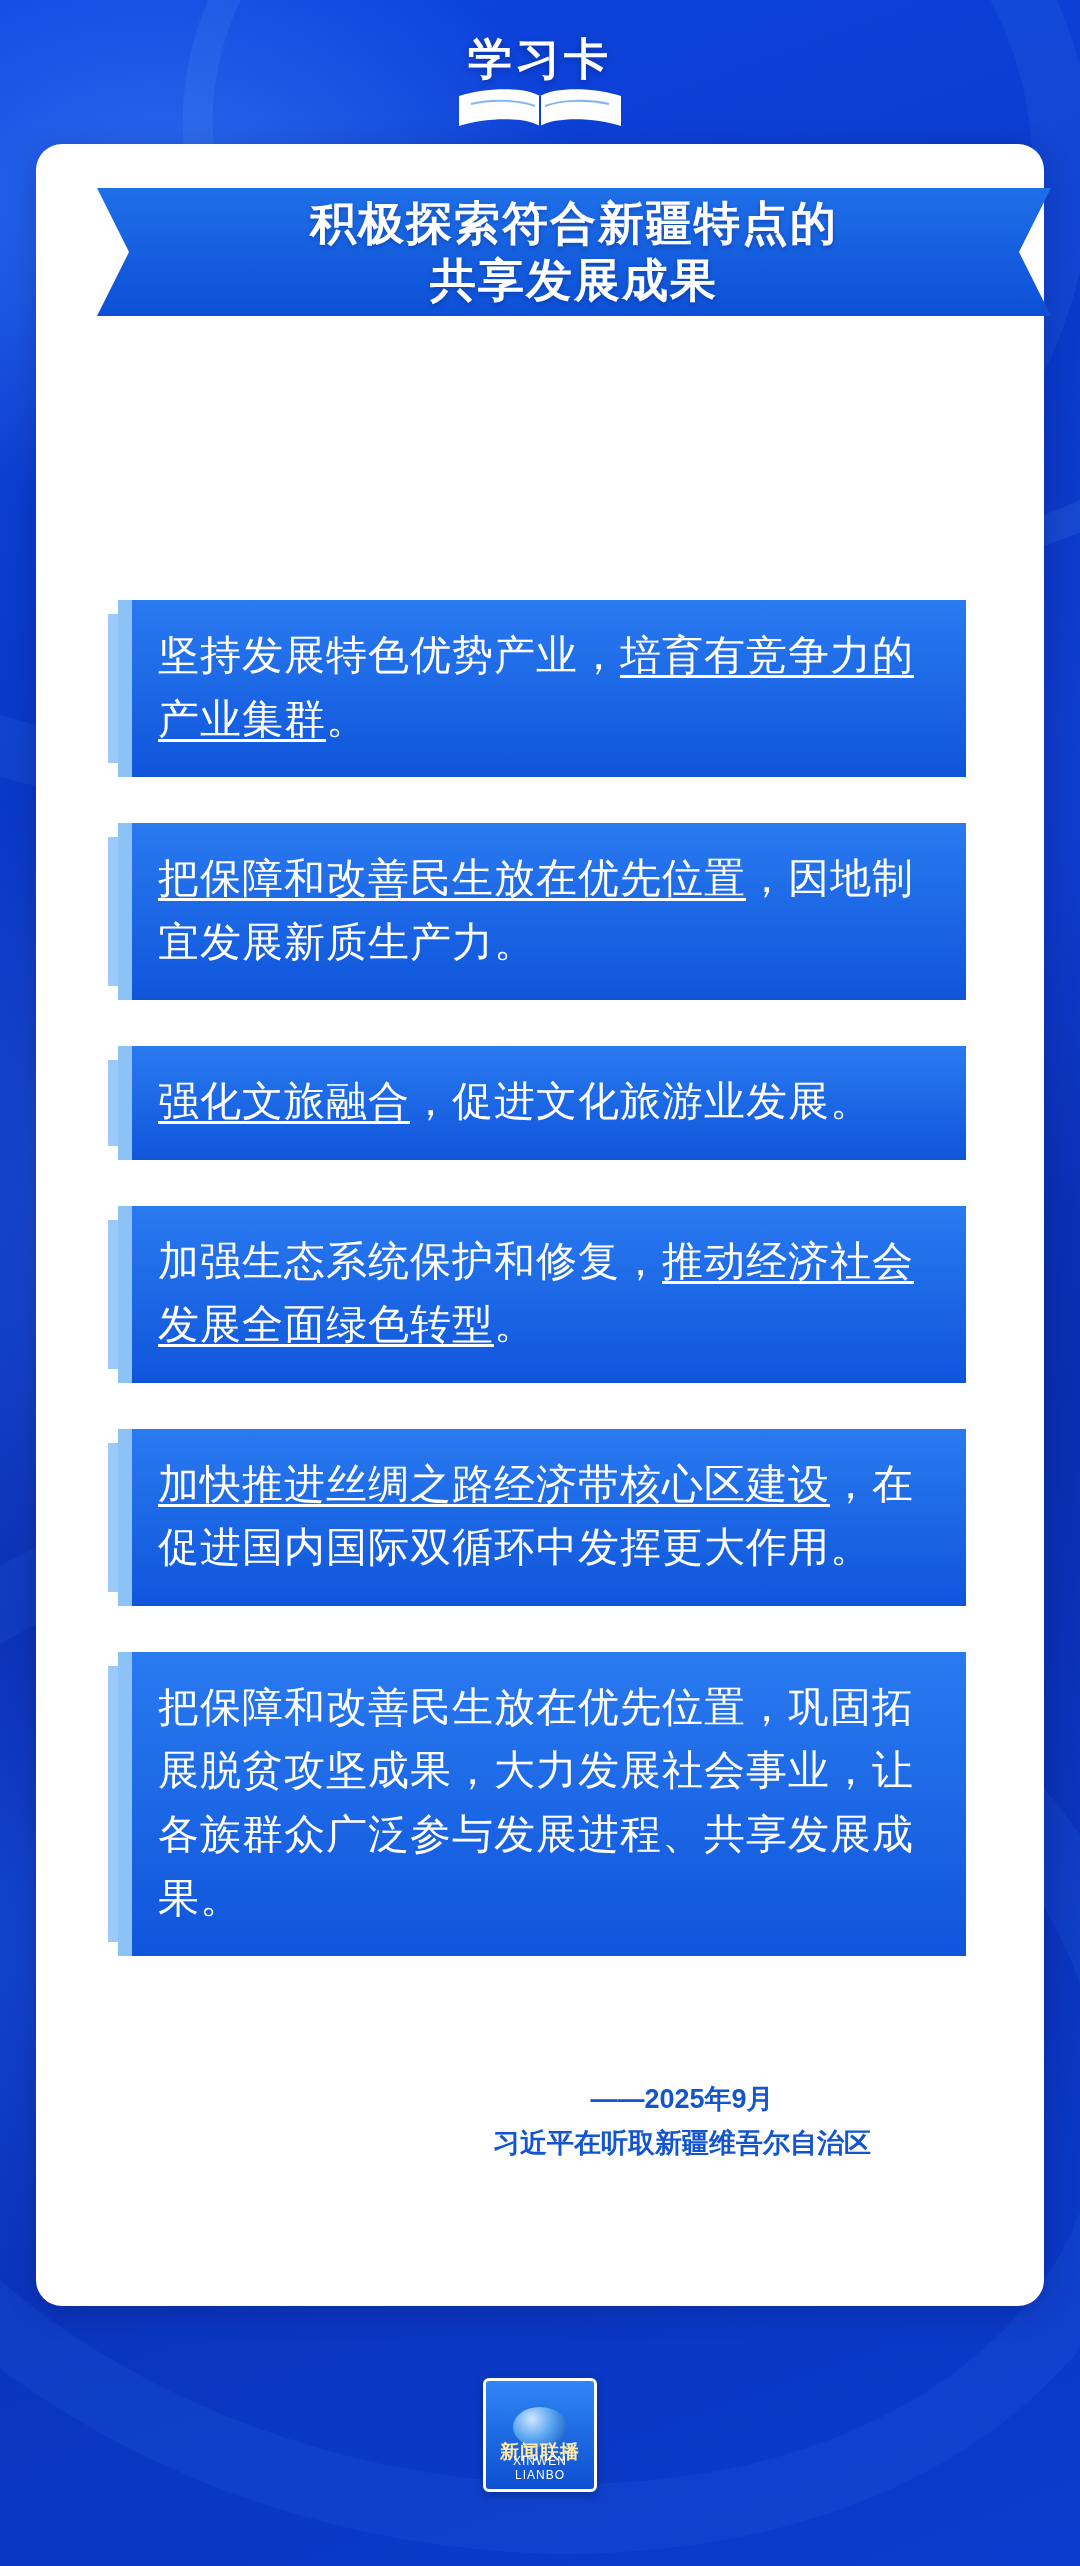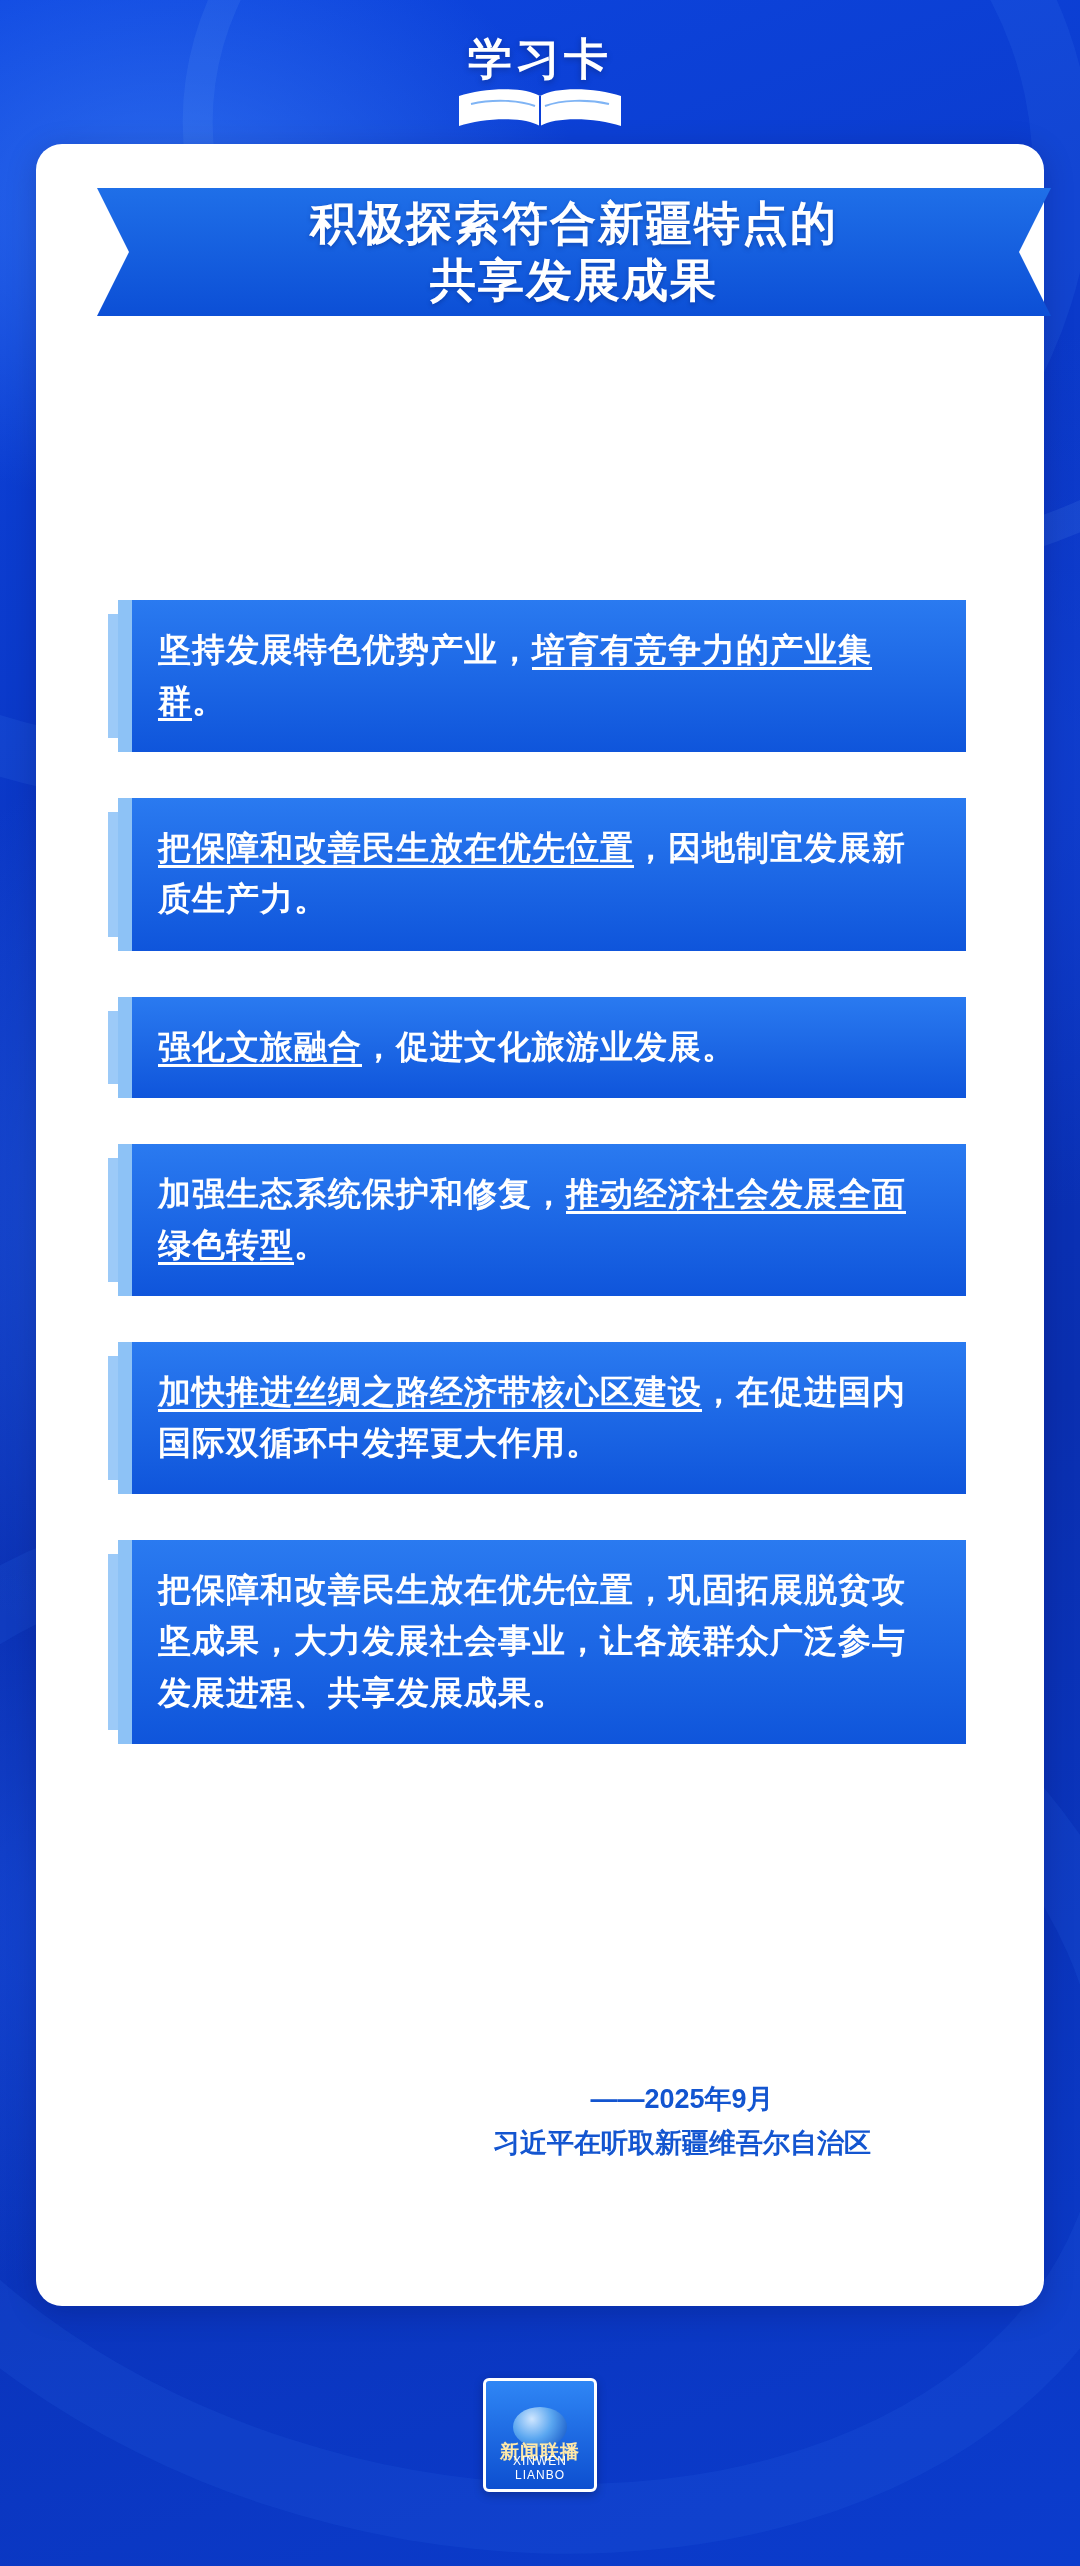--- a/index.html
+++ b/index.html
@@ -163,22 +163,22 @@
   .point .left-cap {
     position: absolute;
     left: 0;
     top: 0;
     width: 14px;
     height: 100%;
     background: #8dc2f6;
   }
   .point-text {
     color: #ffffff;
-    font-size: 33px;
-    font-weight: bold;
+    font-size: 41px;
+    font-weight: normal;
     line-height: 1.55;
     letter-spacing: 1px;
   }
   .point-text u {
     text-decoration: underline;
     text-underline-offset: 6px;
     text-decoration-thickness: 3px;
   }
 
   

